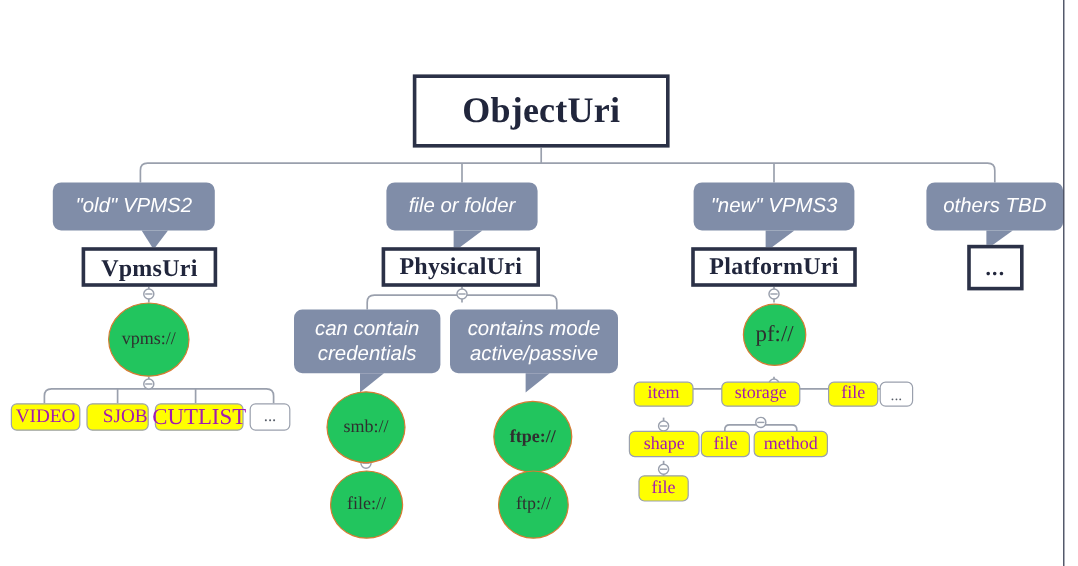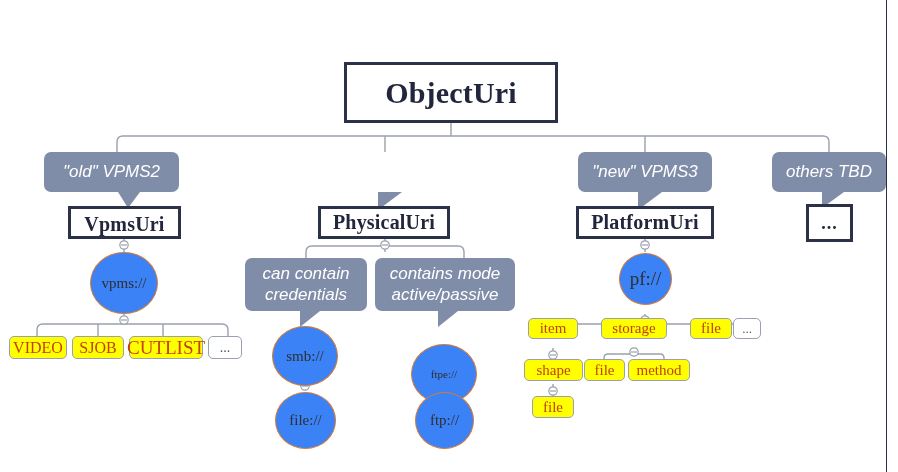--- a/index.html
+++ b/index.html
@@ -18,26 +18,26 @@
   .klass{background:#ffffff;border:3px solid #2b3147;
          font-family:"Liberation Serif",serif;font-weight:bold;
          color:#21263c;letter-spacing:.2px;}
 
   
   .note{background:#808da8;border-radius:7px;color:#ffffff;
         font-family:"Liberation Sans",sans-serif;font-style:italic;
         line-height:1.18;padding:2px 6px;}
 
   
-  .scheme{background:#3b82f6;border:1px solid #d87b33;border-radius:50%;
+  .scheme{background:#22c55e;border:1px solid #d87b33;border-radius:50%;
           font-family:"Liberation Serif",serif;color:#2f2f2f;}
 
   
   .leaf{background:#ffff00;border:1px solid #9aa0ad;border-radius:5px;
-        font-family:"Liberation Serif",serif;color:#c2410c;}
+        font-family:"Liberation Serif",serif;color:#a21caf;}
   .leaf.blank{background:#ffffff;color:#555b66;}
 </style>
 </head>
 <body>
 
 <div id="stage">
 
   <svg id="wires" viewBox="0 0 898 472">
     <g fill="none" stroke="#9aa0ad" stroke-width="1.4">
 
@@ -120,45 +120,48 @@
   </div>
   <div class="node klass" style="left:68px;top:206px;width:113px;height:33px;font-size:20px;align-items:flex-end;">
     <span>VpmsUri</span>
   </div>
   <div class="node scheme" style="left:90px;top:252px;width:68px;height:62px;font-size:15px;">
     <span>vpms://</span>
   </div>
   <div class="node leaf" style="left:9px;top:336px;width:58px;height:23px;font-size:16px;">
     <span>VIDEO</span>
   </div>
-  <div class="node leaf" style="left:72px;top:336px;width:52px;height:23px;font-size:16px;">
+  <div class="node leaf" style="left:72px;top:336px;width:52px;height:23px;font-size:16px;justify-content:flex-end;">
     <span>SJOB</span>
   </div>
   <div class="node leaf" style="left:129px;top:336px;width:74px;height:23px;font-size:19px;">
     <span>CUTLIST</span>
   </div>
   <div class="node leaf blank" style="left:208px;top:336px;width:34px;height:23px;font-size:14px;">
     <span>...</span>
   </div>
 
+  <div class="node note" style="left:322px;top:152px;width:126px;height:40px;font-size:17px;">
+    <span>file or folder</span>
+  </div>
   <div class="node klass" style="left:318px;top:206px;width:132px;height:33px;font-size:20px;">
     <span>PhysicalUri</span>
   </div>
   <div class="node note" style="left:375px;top:258px;width:140px;height:53px;font-size:17px;flex-direction:column;">
     <span>contains mode</span>
     <span>active/passive</span>
   </div>
   <div class="node note" style="left:245px;top:258px;width:122px;height:53px;font-size:17px;flex-direction:column;">
     <span>can contain</span>
     <span>credentials</span>
   </div>
   <div class="node scheme" style="left:272px;top:326px;width:66px;height:60px;font-size:15px;align-items:center;">
     <span>smb://</span>
   </div>
-  <div class="node scheme" style="left:411px;top:344px;width:66px;height:60px;font-size:11px;">
+  <div class="node scheme" style="left:411px;top:334px;width:66px;height:60px;font-size:15px;font-weight:bold;">
     <span>ftpe://</span>
   </div>
   <div class="node scheme" style="left:275px;top:392px;width:61px;height:57px;font-size:15px;">
     <span>file://</span>
   </div>
   <div class="node scheme" style="left:415px;top:392px;width:59px;height:57px;font-size:15px;">
     <span>ftp://</span>
   </div>
 
   <div class="node note" style="left:578px;top:152px;width:134px;height:40px;font-size:17px;">

